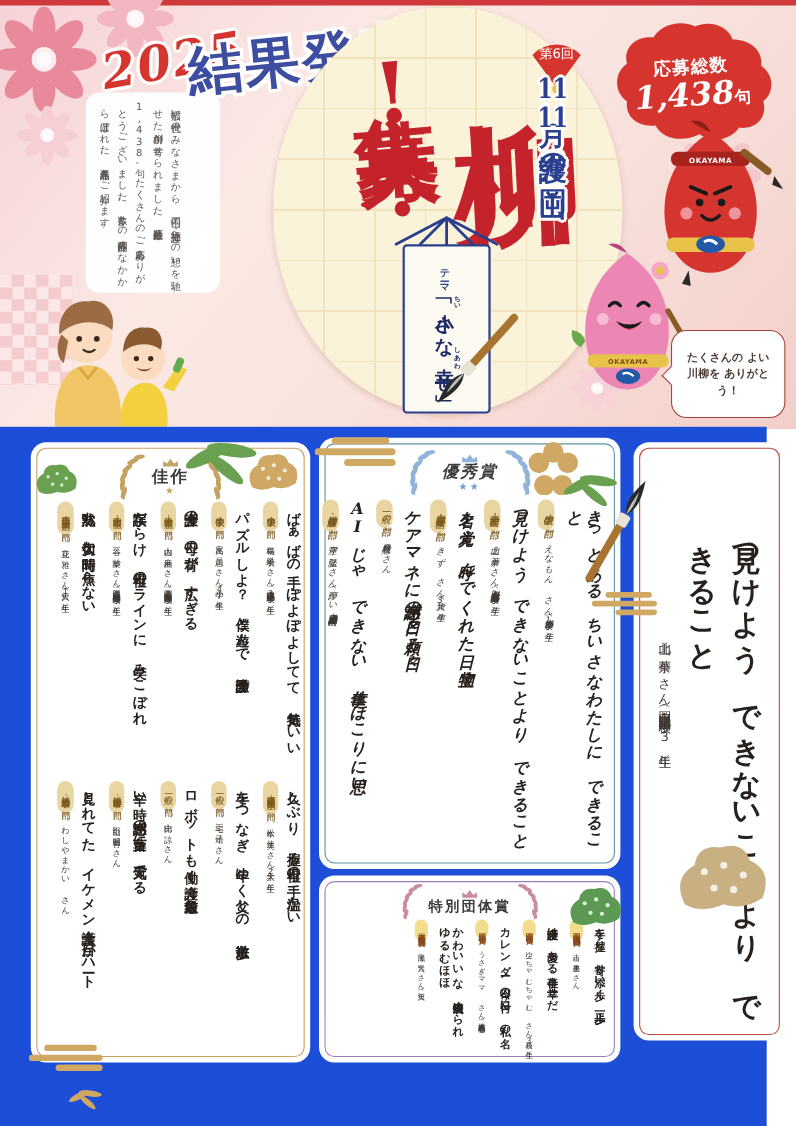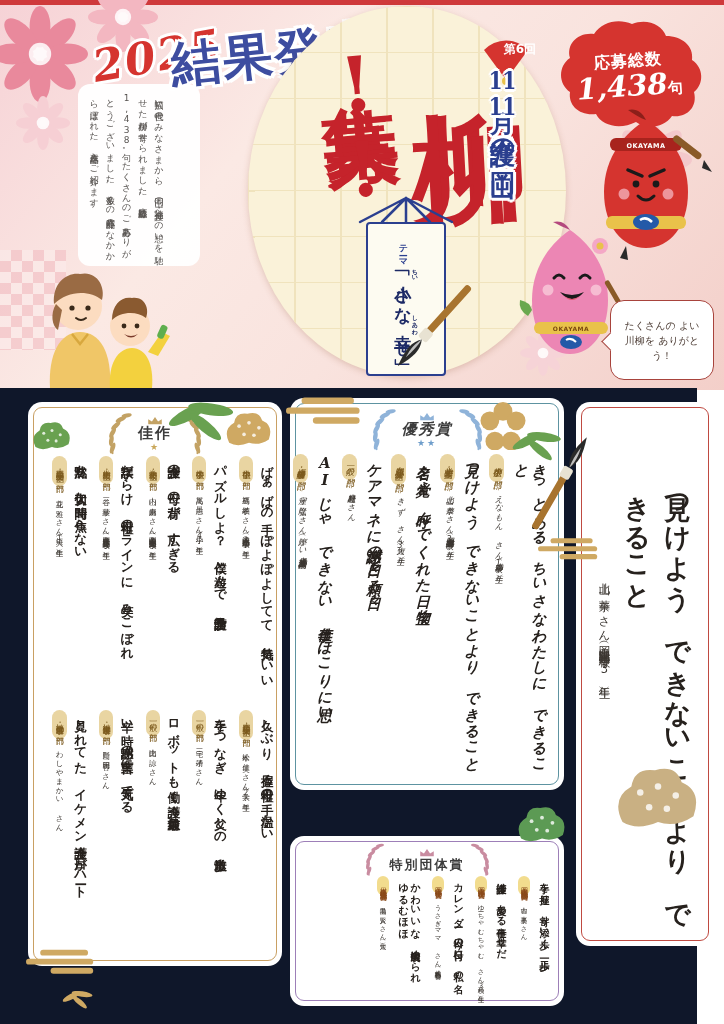--- a/index.html
+++ b/index.html
@@ -31,21 +31,21 @@
     background:#faf2d9;box-shadow:0 2px 6px rgba(150,90,60,.25);overflow:hidden;}
   .big-circle::before{content:"";position:absolute;inset:0;
     background:repeating-linear-gradient(#eedfb6 0 1.5px,transparent 1.5px 46px),
                repeating-linear-gradient(90deg,#eedfb6 0 1.5px,transparent 1.5px 46px);opacity:.8;}
   .title-kawayanagi{position:absolute;left:402px;top:18px;font-size:116px;line-height:1.05;color:#c5232b;
     font-family:"DejaVu Serif","Liberation Serif",serif;font-weight:800;transform:rotate(-3deg);}
   .title-boshu{position:absolute;left:322px;top:52px;font-size:76px;line-height:1.02;color:#c5232b;
     font-family:"DejaVu Serif","Liberation Serif",serif;font-weight:800;transform:rotate(-5deg);letter-spacing:-4px;}
 
   .fan{position:absolute;left:476px;top:34px;width:60px;height:52px;}
-  .fan-label{position:absolute;left:0;top:7px;width:60px;text-align:right;color:#fff;font-size:12px;font-weight:700;}
+  .fan-label{position:absolute;left:0;top:7px;width:60px;text-align:center;color:#fff;font-size:12px;font-weight:400;}
   .event-date{position:absolute;left:486px;top:68px;height:308px;font-size:25px;font-weight:800;color:#2b3f8f;
     font-family:"DejaVu Serif","Liberation Serif",serif;letter-spacing:1px;
     text-shadow:-3px 0 #fff,3px 0 #fff,0 -3px #fff,0 3px #fff,-2px -2px #fff,2px 2px #fff,2px -2px #fff,-2px 2px #fff;}
   .tcu{text-combine-upright:all;}
 
   .entry-badge{position:absolute;left:550px;top:18px;width:158px;height:116px;}
   .entry-badge svg{position:absolute;inset:0;}
   .badge-inner{position:absolute;inset:0;display:flex;flex-direction:column;align-items:center;justify-content:center;
     transform:rotate(-4deg);color:#fff;}
   .badge-label{font-size:16px;font-weight:800;letter-spacing:1px;}
@@ -57,32 +57,32 @@
   .theme-roof{position:absolute;left:354px;top:196px;width:104px;height:30px;}
   .theme-inner{writing-mode:vertical-rl;text-orientation:upright;}
   .theme-label{font-size:9px;color:#2b3f8f;font-weight:700;margin-left:2px;letter-spacing:2px;padding-top:6px;}
   .theme-main{font-size:17px;font-weight:800;color:#1d2a66;font-family:"DejaVu Serif","Liberation Serif",serif;line-height:1.1;}
   .theme-main rt{font-size:6px;color:#1d2a66;}
 
   .speech-bubble{position:absolute;left:610px;top:300px;width:104px;height:80px;background:#fff;border:1.5px solid #a8433c;
     border-radius:14px;display:flex;align-items:center;justify-content:center;box-sizing:border-box;}
   .speech-bubble::after{content:"";position:absolute;left:-7px;top:34px;width:12px;height:12px;background:#fff;
     border-left:1.5px solid #a8433c;border-bottom:1.5px solid #a8433c;transform:rotate(45deg);}
-  .speech-text{width:84px;font-size:10px;line-height:1.5;color:#4a3a32;text-align:center;font-weight:400;}
+  .speech-text{width:84px;font-size:10px;line-height:1.5;color:#4a3a32;text-align:center;font-weight:700;}
 
   .mascot-label{font-size:6.5px;font-weight:800;fill:#fff;letter-spacing:.5px;}
   .mascot-label2{font-size:6px;font-weight:800;fill:#7a4a10;letter-spacing:.5px;}
 
   
-  .bottom-section{position:absolute;left:0;top:388px;width:697px;height:636px;background:#0f172a;}
+  .bottom-section{position:absolute;left:0;top:388px;width:697px;height:636px;background:#1d4ed8;}
   .panel{position:absolute;background:#fff;border-radius:14px;box-sizing:border-box;z-index:2;}
   .panel::before{content:"";position:absolute;inset:5px;border-radius:9px;border:1.2px solid var(--line,#c9a063);pointer-events:none;}
   #panel-kasaku{left:28px;top:14px;width:254px;height:564px;--line:#c9a063;}
   #panel-yushu{left:290px;top:10px;width:274px;height:392px;font-style:italic;--line:#5d93a1;}
-  #panel-tokubetsu{left:290px;top:408px;width:274px;height:170px;margin-top:40px;--line:#9d7fb8;}
+  #panel-tokubetsu{left:290px;top:408px;width:274px;height:170px;--line:#9d7fb8;}
   #panel-saiyushu{left:576px;top:14px;width:138px;height:544px;--line:#bf4a41;}
 
   .panel-header{position:absolute;left:0;top:9px;width:100%;display:flex;align-items:center;justify-content:center;gap:4px;z-index:3;}
   .laurel{width:30px;height:46px;}
   .laurel.right{transform:scaleX(-1);}
   .hdr-center{display:flex;flex-direction:column;align-items:center;line-height:1;}
   .hdr-crown{width:16px;height:9px;margin-bottom:1px;}
   .panel-title{font-size:15px;font-weight:800;color:#3c3c3c;letter-spacing:2px;}
   .stars{font-size:9px;letter-spacing:2px;margin-top:2px;}
   .c-gold{color:#c3a264;} .c-blue{color:#8fb3d9;} .c-pink{color:#c98ca0;}

